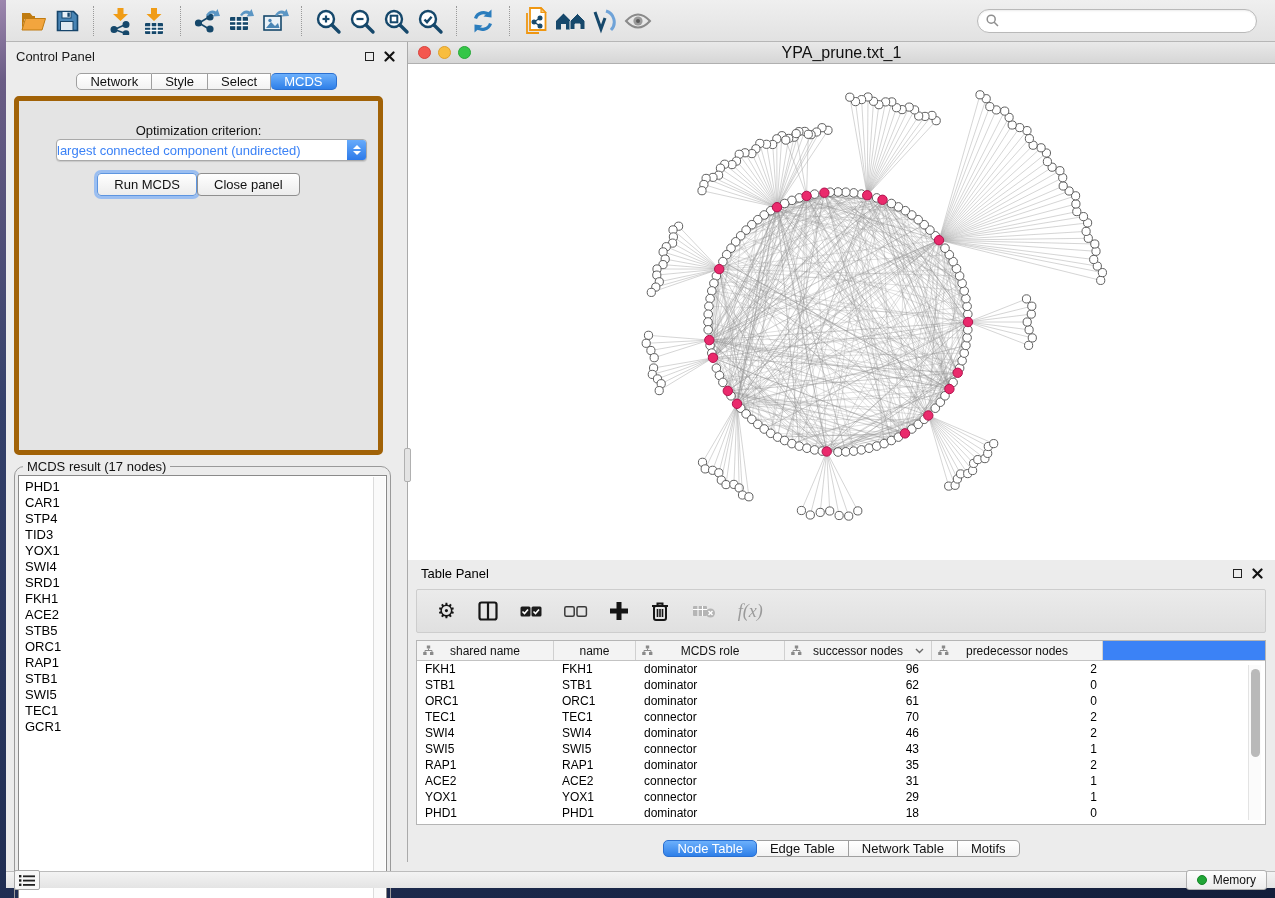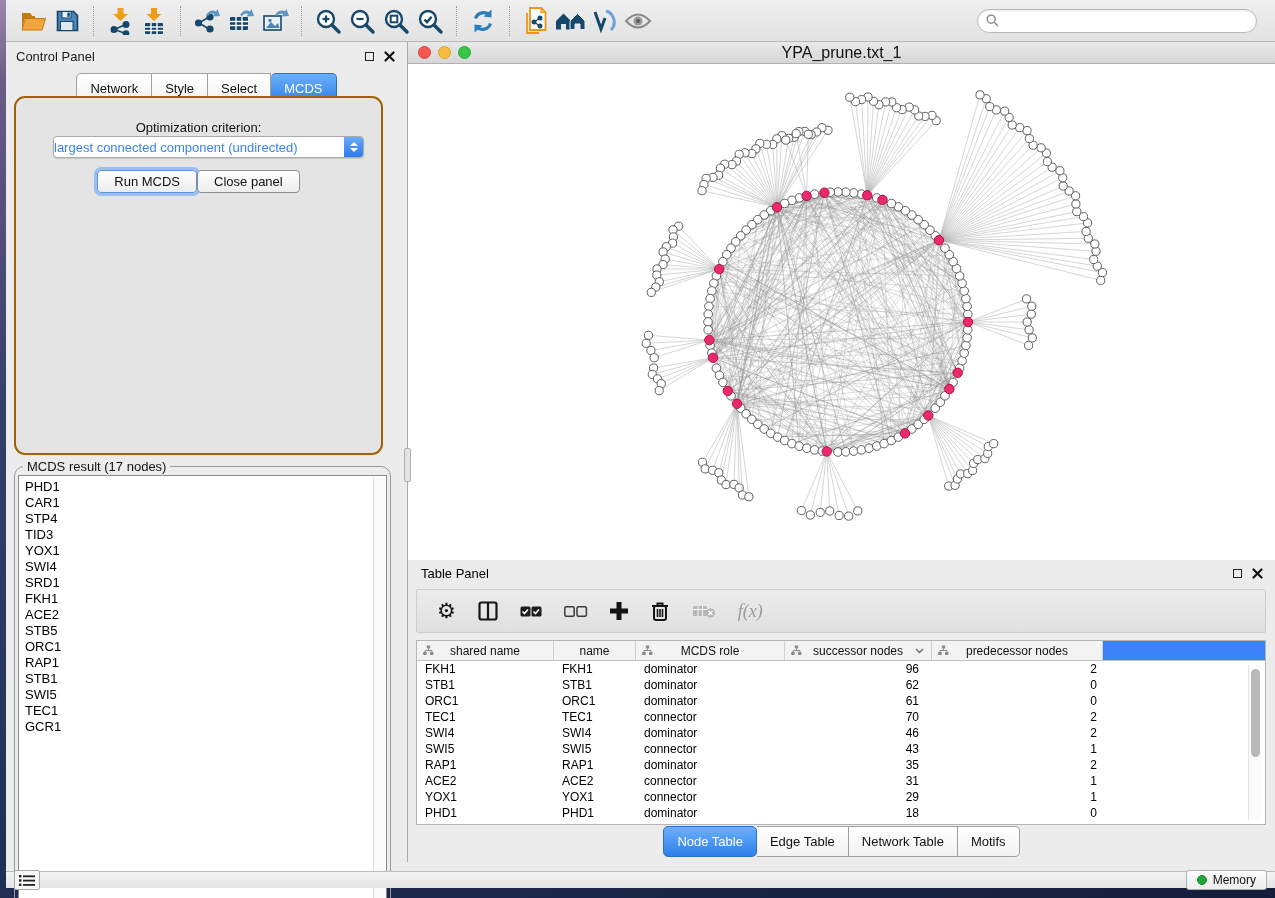--- a/index.html
+++ b/index.html
@@ -25,28 +25,28 @@
   .main-row { position:absolute; top:42px; left:0; right:0; bottom:26px; display:flex; }
   .control-panel { position:relative; width:401px; background:#ececec; }
   .right-col { position:relative; flex:1; border-left:1px solid #aaa; }
 
   
   .panel-head { position:absolute; left:0; top:0; right:0; height:28px; display:flex; align-items:center; }
   .panel-head .ptitle { font-size:13px; color:#1a1a1a; margin-left:10px; }
   .head-icons { margin-left:auto; margin-right:12px; display:flex; gap:10px; align-items:center; }
   .float-ico { width:9px; height:9px; border:1.8px solid #222; }
   .ctab-row { position:absolute; top:31px; left:0; right:0; display:flex; justify-content:center; }
-  .seg { font-size:13px; color:#111; padding:7px 13px; background:linear-gradient(#ffffff,#f2f2f2);
+  .seg { font-size:13px; color:#111; padding:0 13px; background:linear-gradient(#ffffff,#f2f2f2);
     border:1px solid #9f9f9f; border-left:none; cursor:default; }
   .seg:first-child { border-left:1px solid #9f9f9f; border-radius:5px 0 0 5px; }
   .seg:last-child { border-radius:0 5px 5px 0; }
   .seg.active { background:linear-gradient(#6cb0fc,#2e7fe8); color:#fff; border-color:#2a6fd0; border-radius:5px; }
 
   .cp-box { position:absolute; left:8px; right:24px; top:54px; height:359px; background:#e4e4e4;
-    border:2px solid #a16207; border-radius:11px; }
+    border:5px solid #a16207; border-radius:5px; }
   .opt-label { position:absolute; top:22px; width:100%; text-align:center; font-size:13px; color:#111; }
   .dropdown { position:absolute; left:37px; top:38px; width:311px; height:22px; background:#fff;
     border:1px solid #a9a9a9; border-radius:4px; display:flex; align-items:center;
     box-shadow:0 1px 1px rgba(0,0,0,.12); }
   .dropdown .dval { font-size:13px; color:#3b82f6; flex:1; white-space:nowrap; overflow:hidden; }
   .stepper { width:19px; align-self:stretch; background:linear-gradient(#67abfb,#2d7ae9);
     border-radius:0 3px 3px 0; display:flex; flex-direction:column; align-items:center; justify-content:center; gap:2px; }
   .arr-up { width:0; height:0; border-left:4px solid transparent; border-right:4px solid transparent; border-bottom:4px solid #fff; }
   .arr-dn { width:0; height:0; border-left:4px solid transparent; border-right:4px solid transparent; border-top:4px solid #fff; }
   .btn-row { position:absolute; top:72px; left:0; width:100%; display:flex; justify-content:center; gap:0; }

